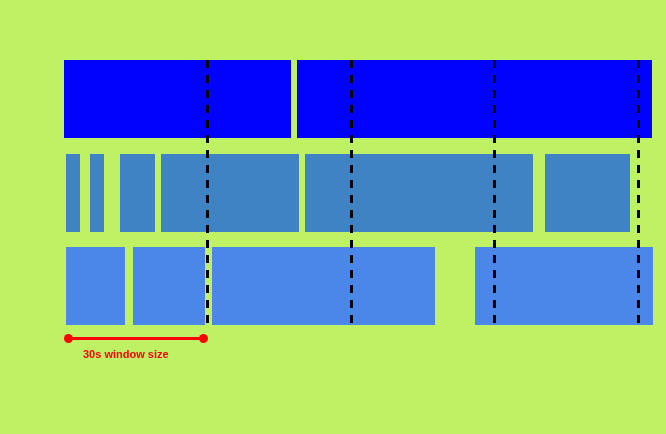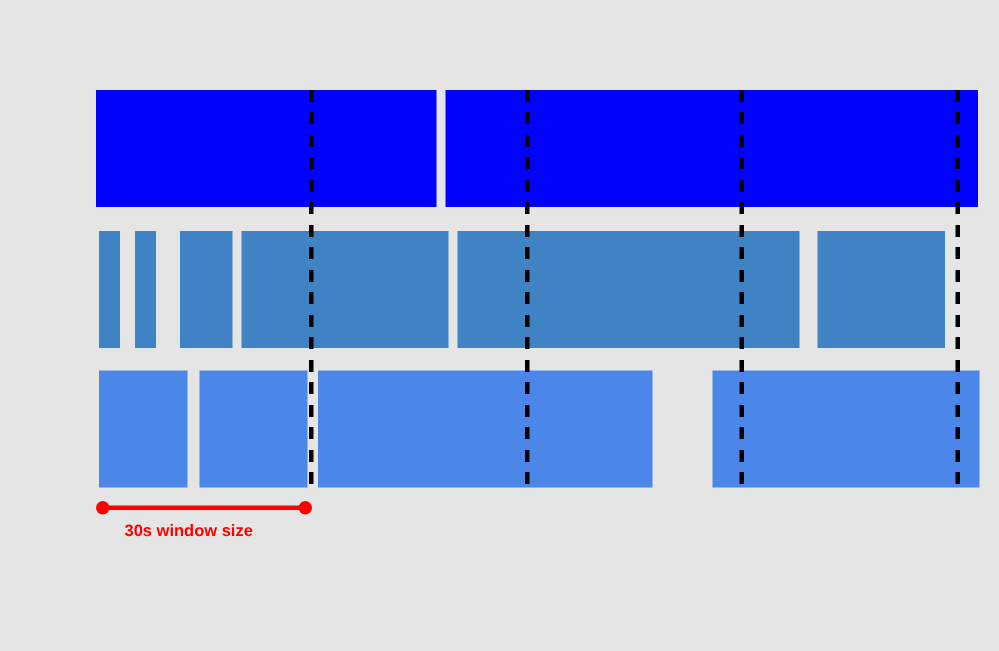--- a/index.html
+++ b/index.html
@@ -5,21 +5,21 @@
   html, body {
     margin: 0;
     padding: 0;
     background: #000;
     font-family: "Liberation Sans", sans-serif;
   }
   #canvas {
     position: relative;
     width: 666px;
     height: 434px;
-    background: #e5e5e5;
+    background: #bef264;
     overflow: hidden;
   }
   .segment {
     position: absolute;
     z-index: 1;
   }
   .window-boundary {
     position: absolute;
     width: 3px;
     z-index: 5;

